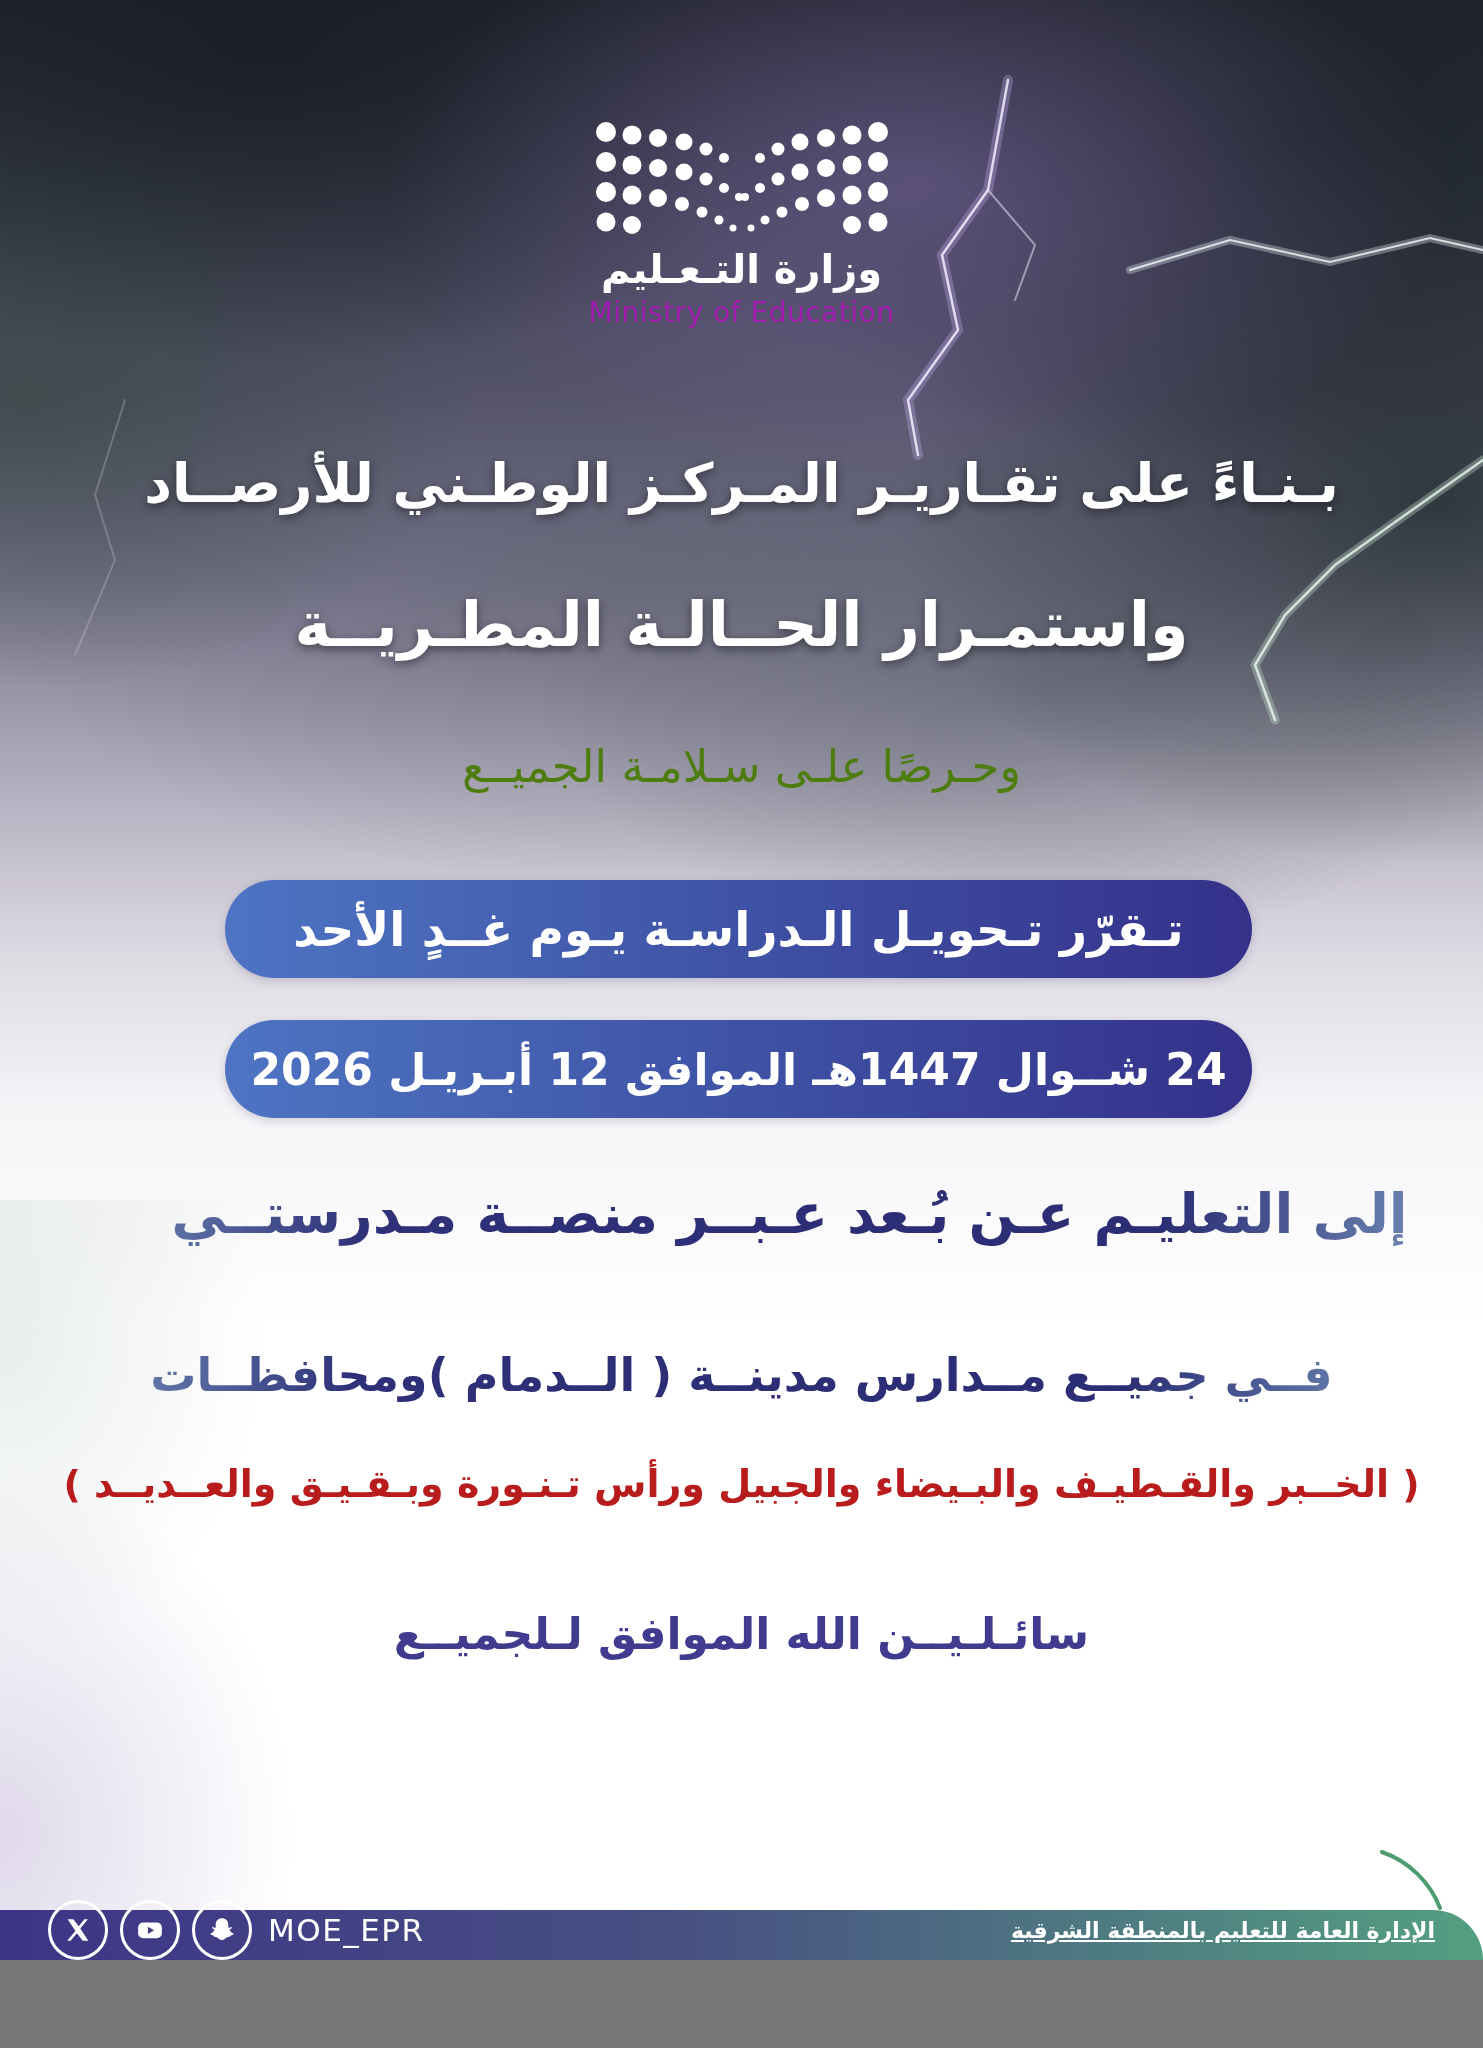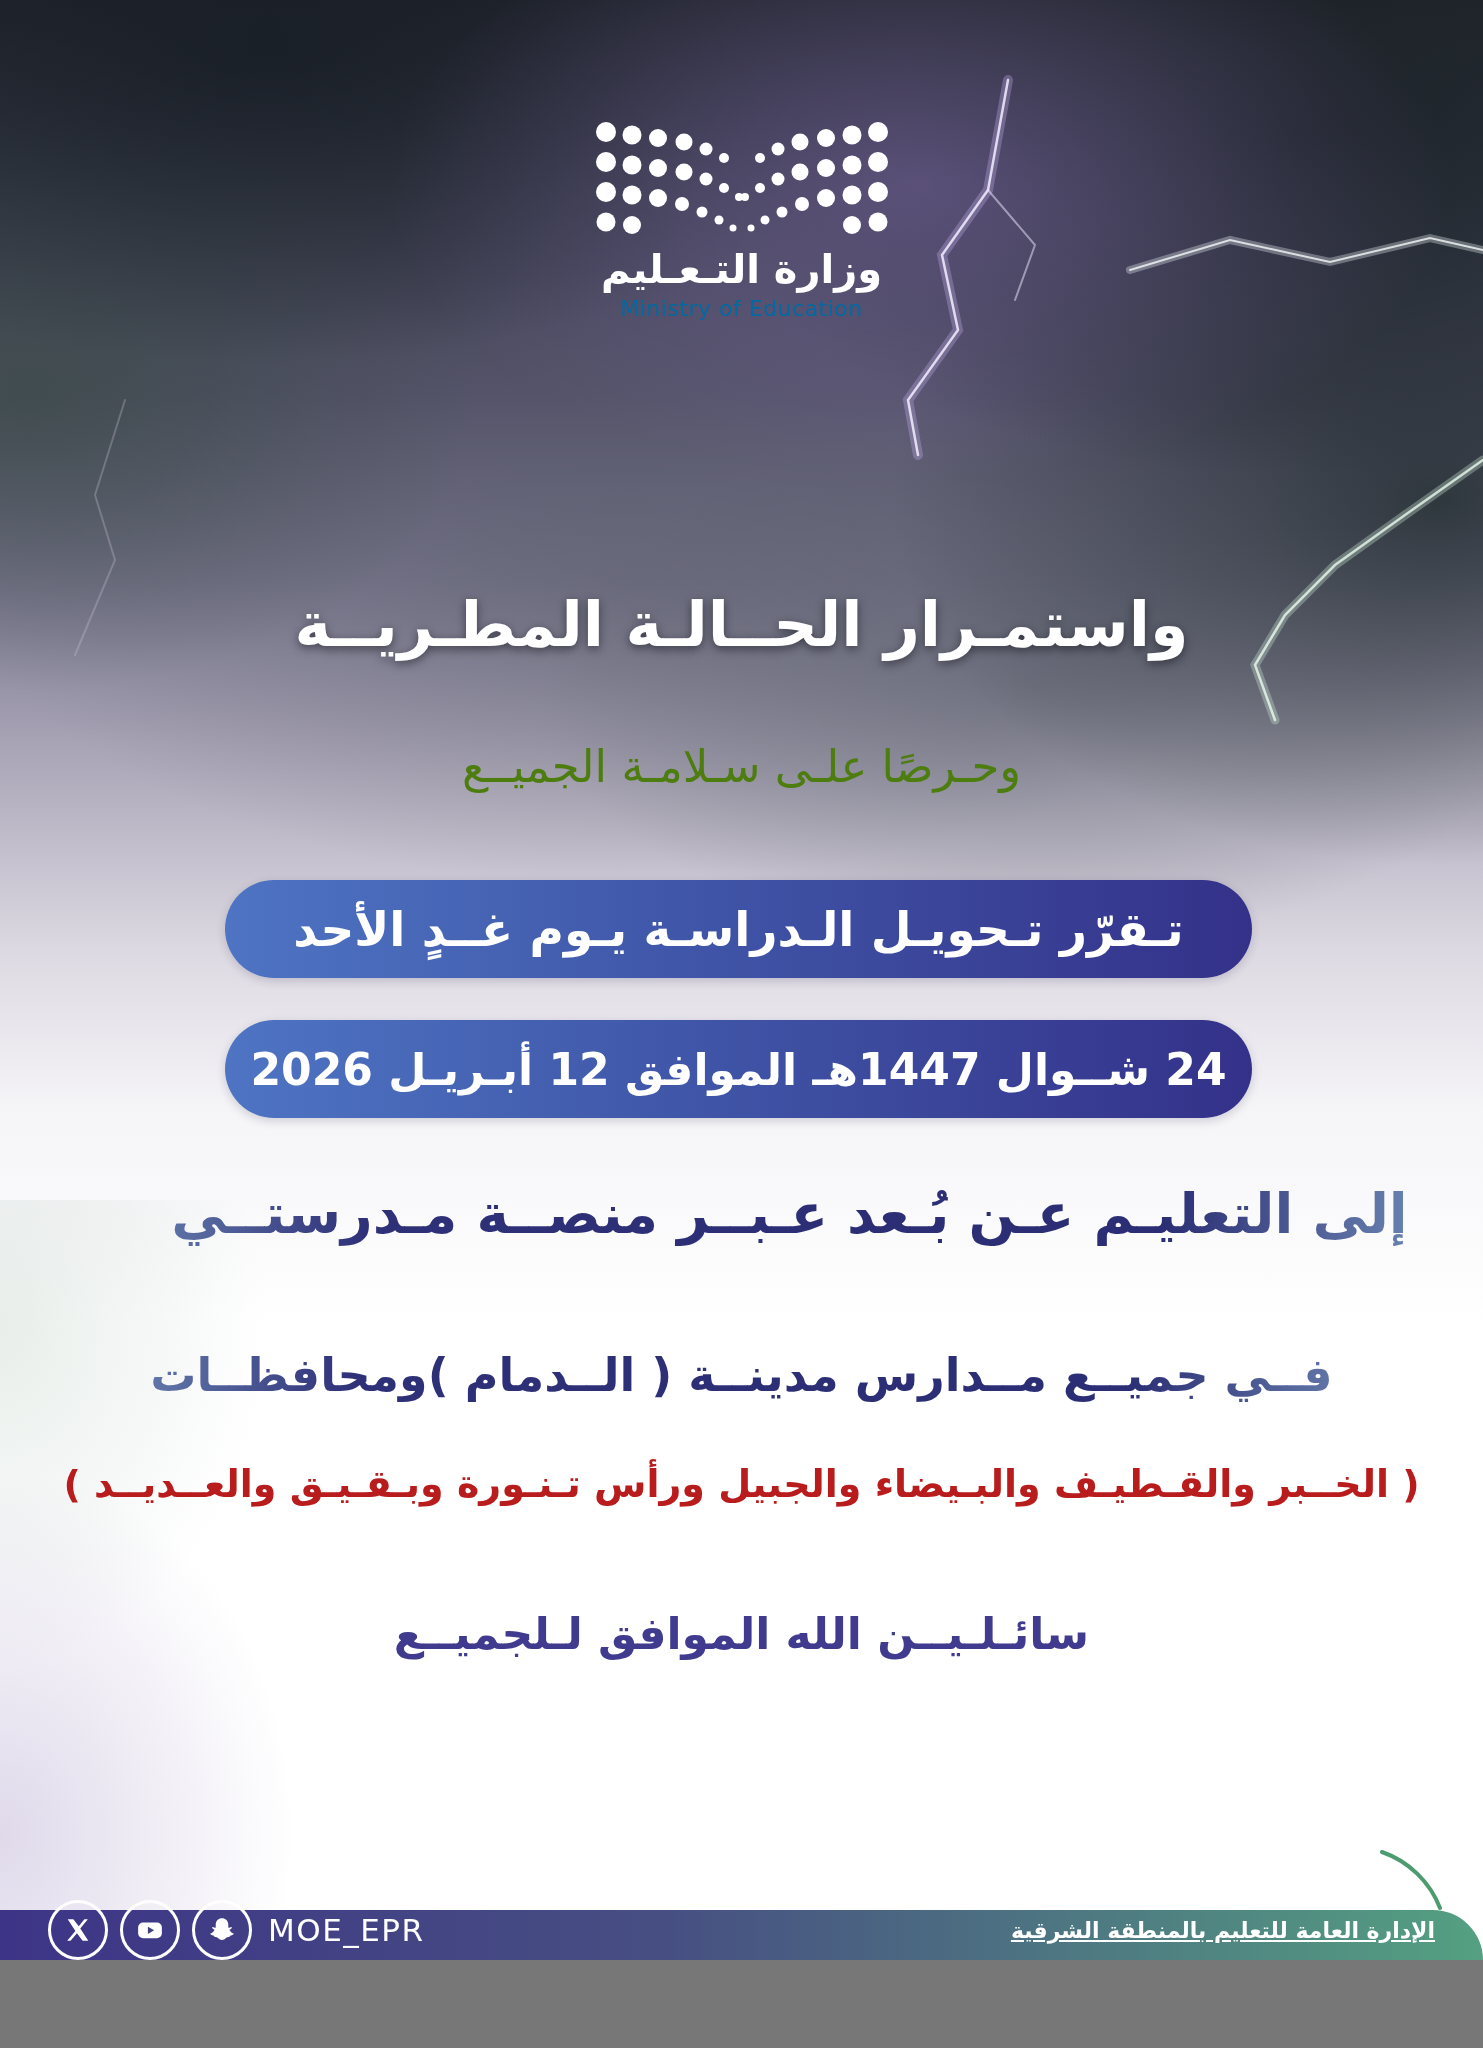--- a/index.html
+++ b/index.html
@@ -25,21 +25,21 @@
     position:absolute;left:0;top:1200px;width:1483px;height:720px;
     background:
       radial-gradient(ellipse 420px 520px at 0% 88%, rgba(142,120,182,0.28), transparent 70%),
       radial-gradient(ellipse 380px 480px at 0% 18%, rgba(128,160,142,0.18), transparent 70%);
   }
   .lightning{position:absolute;left:0;top:0;}
   
   .logo{position:absolute;left:0;top:118px;width:100%;text-align:center;}
   .logo-dots{display:block;margin:0 auto;}
   .logo-ar{margin-top:10px;color:#ffffff;font-size:40px;font-weight:bold;letter-spacing:1px;}
-  .logo-en{margin-top:4px;color:#0369a1;font-size:22px;font-weight:400;letter-spacing:0.5px;}
+  .logo-en{margin-top:4px;color:#a21caf;font-size:28px;font-weight:400;letter-spacing:0.5px;}
   
   .line{position:absolute;left:0;width:100%;text-align:center;direction:rtl;}
   .h1{top:452px;font-size:54px;font-weight:bold;color:#ffffff;text-shadow:0 3px 10px rgba(8,10,18,0.5);}
   .h2{top:588px;font-size:62px;font-weight:bold;color:#ffffff;text-shadow:0 3px 10px rgba(8,10,18,0.5);}
   .h3{top:740px;font-size:45px;font-weight:500;color:#4d7c0f;}
   
   .pill{
     position:absolute;left:225px;width:1027px;height:98px;border-radius:50px;
     background:linear-gradient(90deg,#4e74c3 0%,#4056a8 45%,#343189 100%);
     display:flex;align-items:center;justify-content:center;direction:rtl;
@@ -144,20 +144,21 @@
           <circle cx="173" cy="102" r="4.5"></circle>
           <circle cx="159" cy="110" r="3.5"></circle>
         <circle cx="286" cy="104" r="9.5"></circle>
           <circle cx="260" cy="107" r="9"></circle>
       </g>
     </svg>
     <div class="logo-ar">وزارة التـعـليم</div>
     <div class="logo-en">Ministry of Education</div>
   </div>
 
+  <div class="line h1">بـنـاءً على تقـاريـر المـركـز الوطـني للأرصــاد</div>
   <div class="line h2">واستمـرار الحــالـة المطـريــة</div>
   <div class="line h3">وحـرصًا علـى سـلامـة الجميــع</div>
 
   <div class="pill pill1">تـقرّر تـحويـل الـدراسـة يـوم غــدٍ الأحد</div>
   <div class="pill pill2">24 شــوال 1447هـ الموافق  12 أبـريـل 2026</div>
 
   <div class="line d1 grad-text">إلى التعليـم عـن بُـعد عـبــر منصــة مـدرستــي</div>
   <div class="line d2 grad-text">فــي جميــع مــدارس مدينــة ( الــدمام )ومحافظــات</div>
   <div class="line d3">( الخــبر والقـطيـف والبـيضاء والجبيل ورأس تـنـورة وبـقـيـق والعــديــد )</div>
   <div class="line closing">سائـلـيــن الله الموافق لـلجميــع</div>

